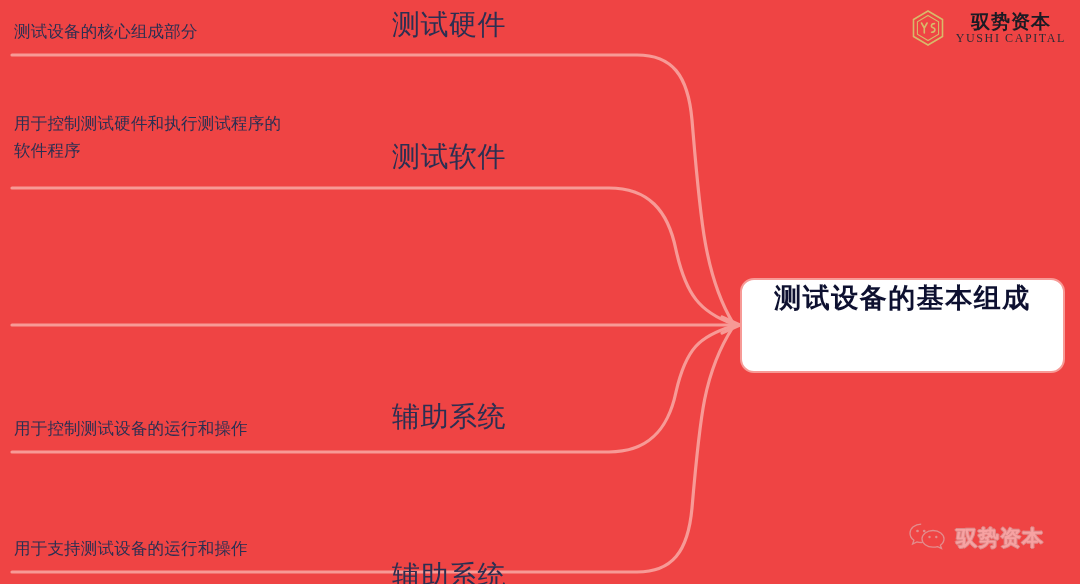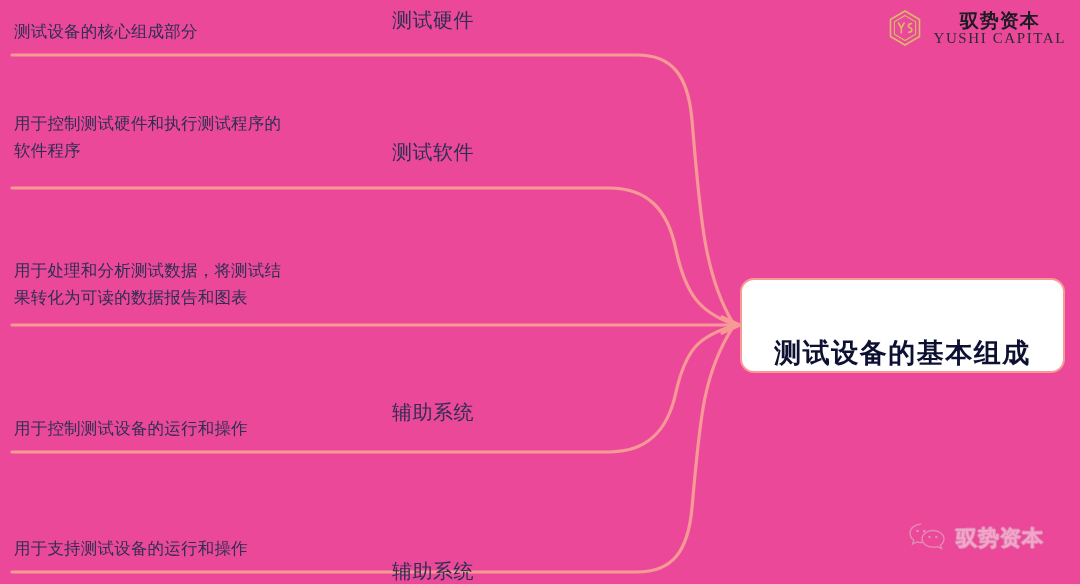--- a/index.html
+++ b/index.html
@@ -4,21 +4,21 @@
 <style>
   html, body {
     margin: 0;
     padding: 0;
     background: #ffffff;
   }
   #canvas {
     position: relative;
     width: 1080px;
     height: 584px;
-    background: #ec4899;
+    background: #ef4444;
     overflow: hidden;
     font-family: "Liberation Sans", "DejaVu Sans", sans-serif;
   }
 
   
   #connectors {
     position: absolute;
     left: 0; top: 0;
     width: 1080px;
     height: 584px;
@@ -35,39 +35,39 @@
     line-height: 1.62;
     letter-spacing: 0.2px;
     white-space: pre-line;
   }
 
   
   .mid-label {
     position: absolute;
     left: 392px;
     color: #2b2f52;
-    font-size: 20px;
+    font-size: 28px;
     line-height: 1.2;
     letter-spacing: 0.5px;
     white-space: nowrap;
   }
 
   
   #result-box {
     position: absolute;
     left: 740px;
     top: 278px;
     width: 325px;
     height: 95px;
     box-sizing: border-box;
     border: 2.5px solid #f79a96;
     border-radius: 14px;
     background: #ffffff;
     display: flex;
-    align-items: flex-end;
+    align-items: flex-start;
     justify-content: center;
   }
   #result-box .result-text {
     color: #0d1030;
     font-size: 27px;
     font-weight: bold;
     letter-spacing: 1.5px;
     white-space: nowrap;
   }
 
@@ -93,21 +93,21 @@
     line-height: 1;
   }
   #brand .cn {
     color: #1b1b24;
     font-size: 19px;
     font-weight: bold;
     letter-spacing: 1px;
   }
   #brand .en {
     color: #2b2b35;
-    font-size: 15px;
+    font-size: 12px;
     letter-spacing: 1.6px;
     margin-top: 1px;
     font-family: "Liberation Serif", "DejaVu Serif", serif;
   }
 
   
   #watermark {
     position: absolute;
     right: 36px;
     bottom: 28px;
@@ -149,22 +149,20 @@
     </g>
   </svg>
 
   <div class="desc" style="top:18px;">测试设备的核心组成部分</div>
   <div class="mid-label" style="top:8px;">测试硬件</div>
 
   <div class="desc" style="top:110px;">用于控制测试硬件和执行测试程序的
 软件程序</div>
   <div class="mid-label" style="top:140px;">测试软件</div>
 
-  <div class="desc" style="top:257px;">用于处理和分析测试数据，将测试结
-果转化为可读的数据报告和图表</div>
 
   <div class="desc" style="top:415px;">用于控制测试设备的运行和操作</div>
   <div class="mid-label" style="top:400px;">辅助系统</div>
 
   <div class="desc" style="top:535px;">用于支持测试设备的运行和操作</div>
   <div class="mid-label" style="top:523px;margin-top:36px;">辅助系统</div>
 
   <div id="result-box">
     <span class="result-text">测试设备的基本组成</span>
   </div>

